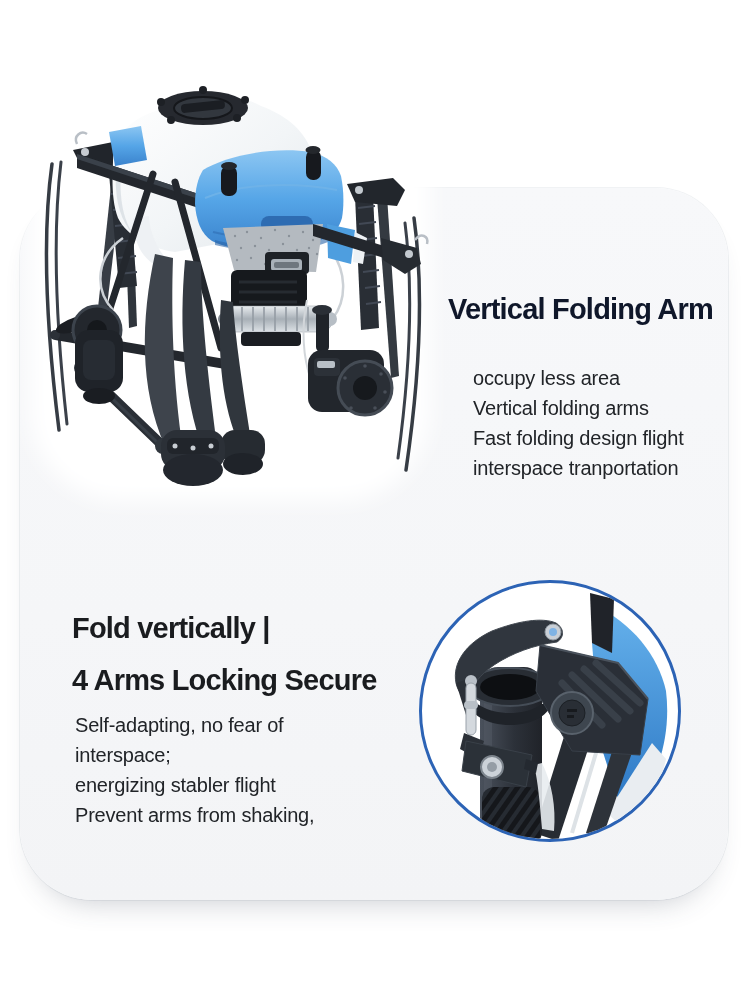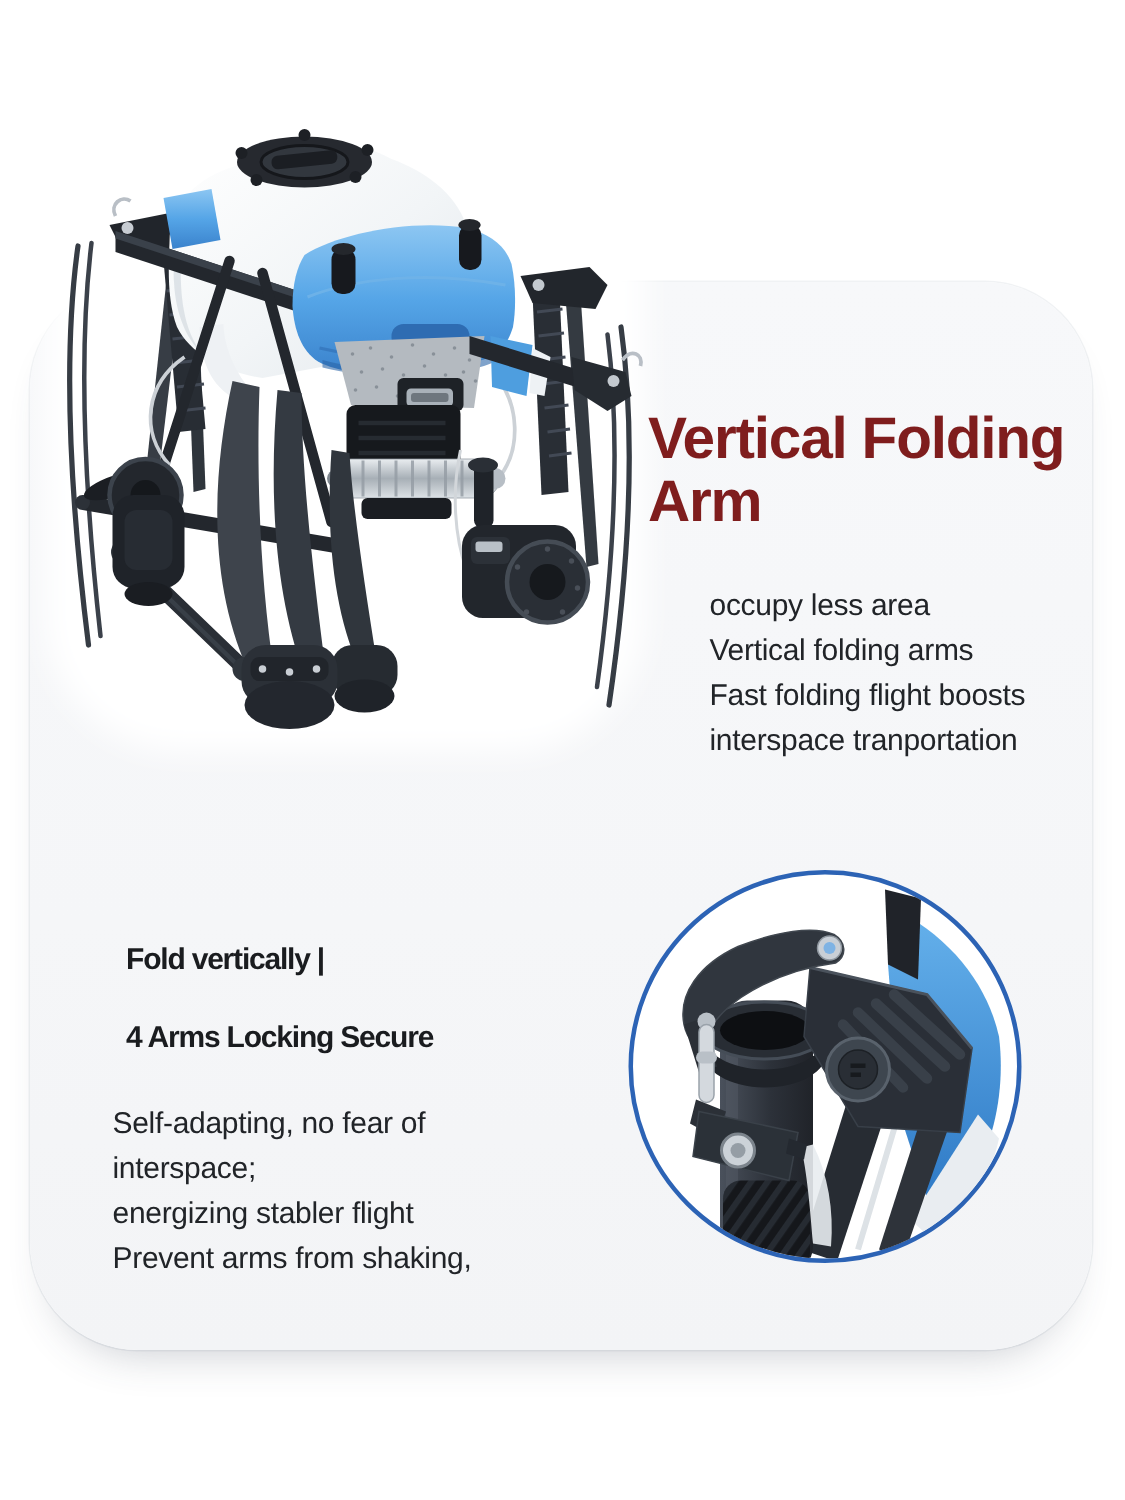--- a/index.html
+++ b/index.html
@@ -15,25 +15,25 @@
     background:linear-gradient(180deg,#f7f8fa 0%,#f5f6f8 60%,#f3f4f6 100%);
     box-shadow:0 18px 30px -18px rgba(55,65,85,.30), 0 0 0 1px rgba(222,226,231,.45);
   }
   .photo-glow{
     position:absolute;left:30px;top:86px;width:400px;height:415px;
     border-radius:90px;background:#ffffff;filter:blur(11px);
   }
   .drone-svg{position:absolute;left:25px;top:78px;width:410px;height:430px;}
   .top-feature{position:absolute;left:432px;top:272px;width:300px;color:#1a1c1f;}
   .top-feature h2{
-    margin:0;font-size:39px;line-height:42px;font-weight:700;letter-spacing:-0.8px;color:#7f1d1d;
+    margin:16px;font-size:29px;line-height:42px;font-weight:700;letter-spacing:-0.8px;color:#0f172a;
   }
   .feature-body{margin-top:33px;padding-left:41px;font-size:20px;line-height:30px;color:#212428;letter-spacing:-0.2px;}
   .bottom-feature{position:absolute;left:68px;top:598px;width:360px;color:#1a1c1f;}
-  .bottom-feature h2{margin:16px;font-size:20px;font-weight:700;letter-spacing:-0.8px;color:#1a1c1f;}
+  .bottom-feature h2{margin:4px;font-size:29px;font-weight:700;letter-spacing:-0.8px;color:#1a1c1f;}
   .bottom-feature h2 .tline{display:block;line-height:52px;}
   .bottom-feature .feature-body{margin-top:0;padding-left:7px;}
   .detail-circle{
     position:absolute;left:419px;top:580px;width:262px;height:262px;
     border-radius:50%;border:3px solid #2c63b5;background:#ffffff;
     overflow:hidden;box-sizing:border-box;
   }
   .detail-circle svg{position:absolute;left:0;top:0;width:256px;height:256px;}
 </style>
 </head>
@@ -216,21 +216,21 @@
     <circle cx="384" cy="176" r="4" fill="#c3c9cf"></circle>
     <path d="M390,162 C396,154 404,158 402,166" stroke="#b9bfc6" stroke-width="2.5" fill="none"></path>
   </g>
 </svg>
 
 <div class="top-feature">
   <h2>Vertical Folding Arm</h2>
   <div class="feature-body">
     <div>occupy less area</div>
     <div>Vertical folding arms</div>
-    <div>Fast folding flight boosts</div>
+    <div>Fast folding design flight</div>
     <div>interspace tranportation</div>
   </div>
 </div>
 
 <div class="bottom-feature">
   <h2>
     <span class="tline">Fold vertically |</span>
     <span class="tline">4 Arms Locking Secure</span>
   </h2>
   <div class="feature-body">

